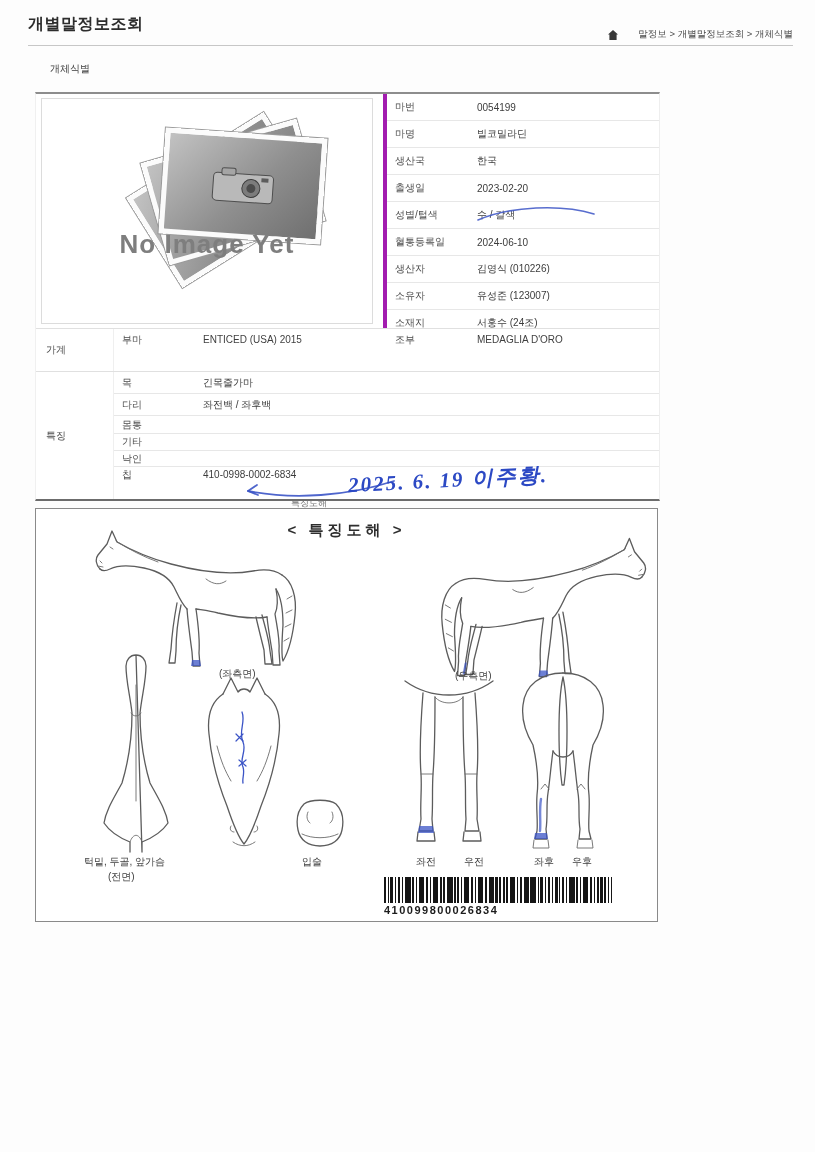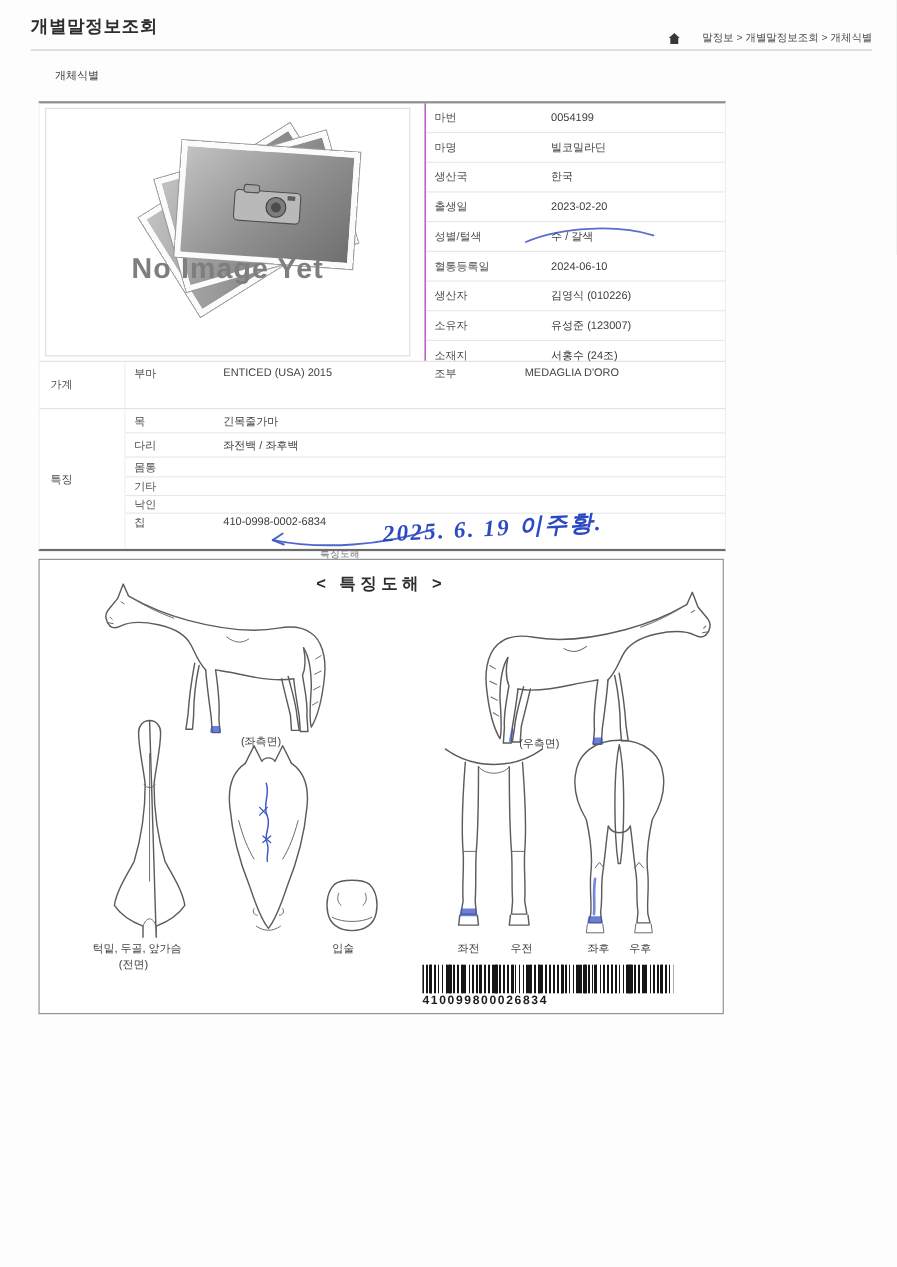--- a/index.html
+++ b/index.html
@@ -10,31 +10,31 @@
   .header-rule{position:absolute;left:28px;top:45px;width:765px;height:1px;background:#c7c7c7;}
   .breadcrumb{position:absolute;right:22px;top:28px;font-size:9.5px;color:#4a4a4a;display:flex;align-items:center;gap:20px;}
   .home-ico{width:10px;height:10px;display:inline-block;}
   .tab-label{position:absolute;left:50px;top:62px;font-size:10px;color:#3a3a3a;}
   
   .main-table{position:absolute;left:35px;top:92px;width:623px;background:#fff;
               border-top:2px solid #8d8d8d;border-bottom:2px solid #6c6c6c;
               border-left:1px solid #f0f0f0;border-right:1px solid #eee;font-size:10px;}
   .sec{display:flex;}
   .grp-cell{width:78px;border-right:1px solid #efefef;display:flex;align-items:center;padding-left:10px;box-sizing:border-box;color:#4a4a4a;}
-  .img-cell{width:351px;border-right:1px solid #a21caf;box-sizing:border-box;position:relative;}
+  .img-cell{width:351px;border-right:4px solid #a21caf;box-sizing:border-box;position:relative;}
   .rows{flex:1;}
   .row{display:flex;border-bottom:1px solid #e7e7e7;align-items:center;}
   .row:last-child{border-bottom:none;}
   .lab{width:84px;padding-left:8px;box-sizing:border-box;color:#4d4d4d;}
   .val{flex:1;padding-left:6px;color:#3c3c3c;}
   .lab2{width:84px;padding-left:8px;box-sizing:border-box;color:#4d4d4d;}
   .val2{width:188px;padding-left:6px;box-sizing:border-box;}
   .flab{width:83px;padding-left:8px;box-sizing:border-box;color:#4d4d4d;}
   .pval{width:190px;padding-left:6px;box-sizing:border-box;}
-  .irow{height:26px;gap:24px;}
+  .irow{height:26px;}
   .prow{height:21px;}
   .sec-bord{border-bottom:1px solid #e0e0e0;}
   
   .noimg-box{position:absolute;left:5px;top:4px;width:330px;height:224px;border:1px solid #dcdcdc;background:#fff;overflow:hidden;}
   .photo{position:absolute;width:152px;height:96px;background:linear-gradient(135deg,#c2c2c2 0%,#8f8f8f 55%,#6f6f6f 100%);
          border:5px solid #fbfbfb;box-shadow:0 0 0 1px #9a9a9a;}
   .ph1{left:100px;top:48px;transform:rotate(-32deg);}
   .ph2{left:110px;top:40px;transform:rotate(-16deg);}
   .ph3{left:120px;top:34px;transform:rotate(4deg);}
   .noimg-text{position:absolute;left:0;top:130px;width:100%;text-align:center;
@@ -220,21 +220,21 @@
         <path class="ink" d="M181,98 C170,100 150,98 132,94 C124,92 116,91 110,90"></path>
         <path class="ink" d="M110,90 C112,104 114,120 113,134 L114,147 L107,147 L106,133 C104,118 102,104 101,90"></path>
         <path class="ink" d="M101,90 C95,84 92,76 88,68 C83,58 72,52 58,49 C44,46 32,46 24,50 C20,52 16,52 14,50"></path>
         <path class="ink" d="M95,86 C92,100 90,116 90,132 L89,144 L83,144 L85,130 C86,114 88,100 91,84"></path>
         <path class="ink" d="M176,96 C179,108 183,120 184,132 L186,145 L179,145 L178,131 C175,119 172,107 170,98"></path>
         <path class="ink-thin" d="M30,22 C42,30 58,38 72,43 M24,28 l3,2 M14,42 l2,2 M12,47 l5,1 M120,60 C128,66 134,66 140,62"></path>
         <path class="bluefill" d="M106,141 l8,0 l1,6 l-10,0 Z"></path>
         <path class="blue" stroke-width="2" opacity=".7" d="M186,134 l2,10"></path>
       </svg>
     </div>
-    <div class="diag-label" style="left:436px;top:160px;">(우측면)</div>
+    <div class="diag-label" style="left:419px;top:160px;">(우측면)</div>
 
     <div class="fig" style="left:60px;top:142px;">
       <svg width="80" height="205" viewBox="0 0 80 205">
         <path class="ink" d="M40,4 C34,4 30,9 30,15 C30,30 34,44 36,62 C36,92 32,112 26,132 C18,147 10,159 8,172 C14,181 24,187 34,191 L34,201 M46,201 L46,191 C56,187 66,181 72,172 C70,159 62,147 54,132 C48,112 44,92 44,62 C46,44 50,30 50,15 C50,9 46,4 40,4 Z"></path>
         <path class="ink-thin" d="M40,34 L40,150 M34,191 C37,182 43,182 46,191 M35,62 C37,66 43,66 45,62"></path>
       </svg>
     </div>
     <div class="diag-label" style="left:48px;top:346px;">턱밑, 두골, 앞가슴</div>
     <div class="diag-label" style="left:72px;top:361px;">(전면)</div>
 

